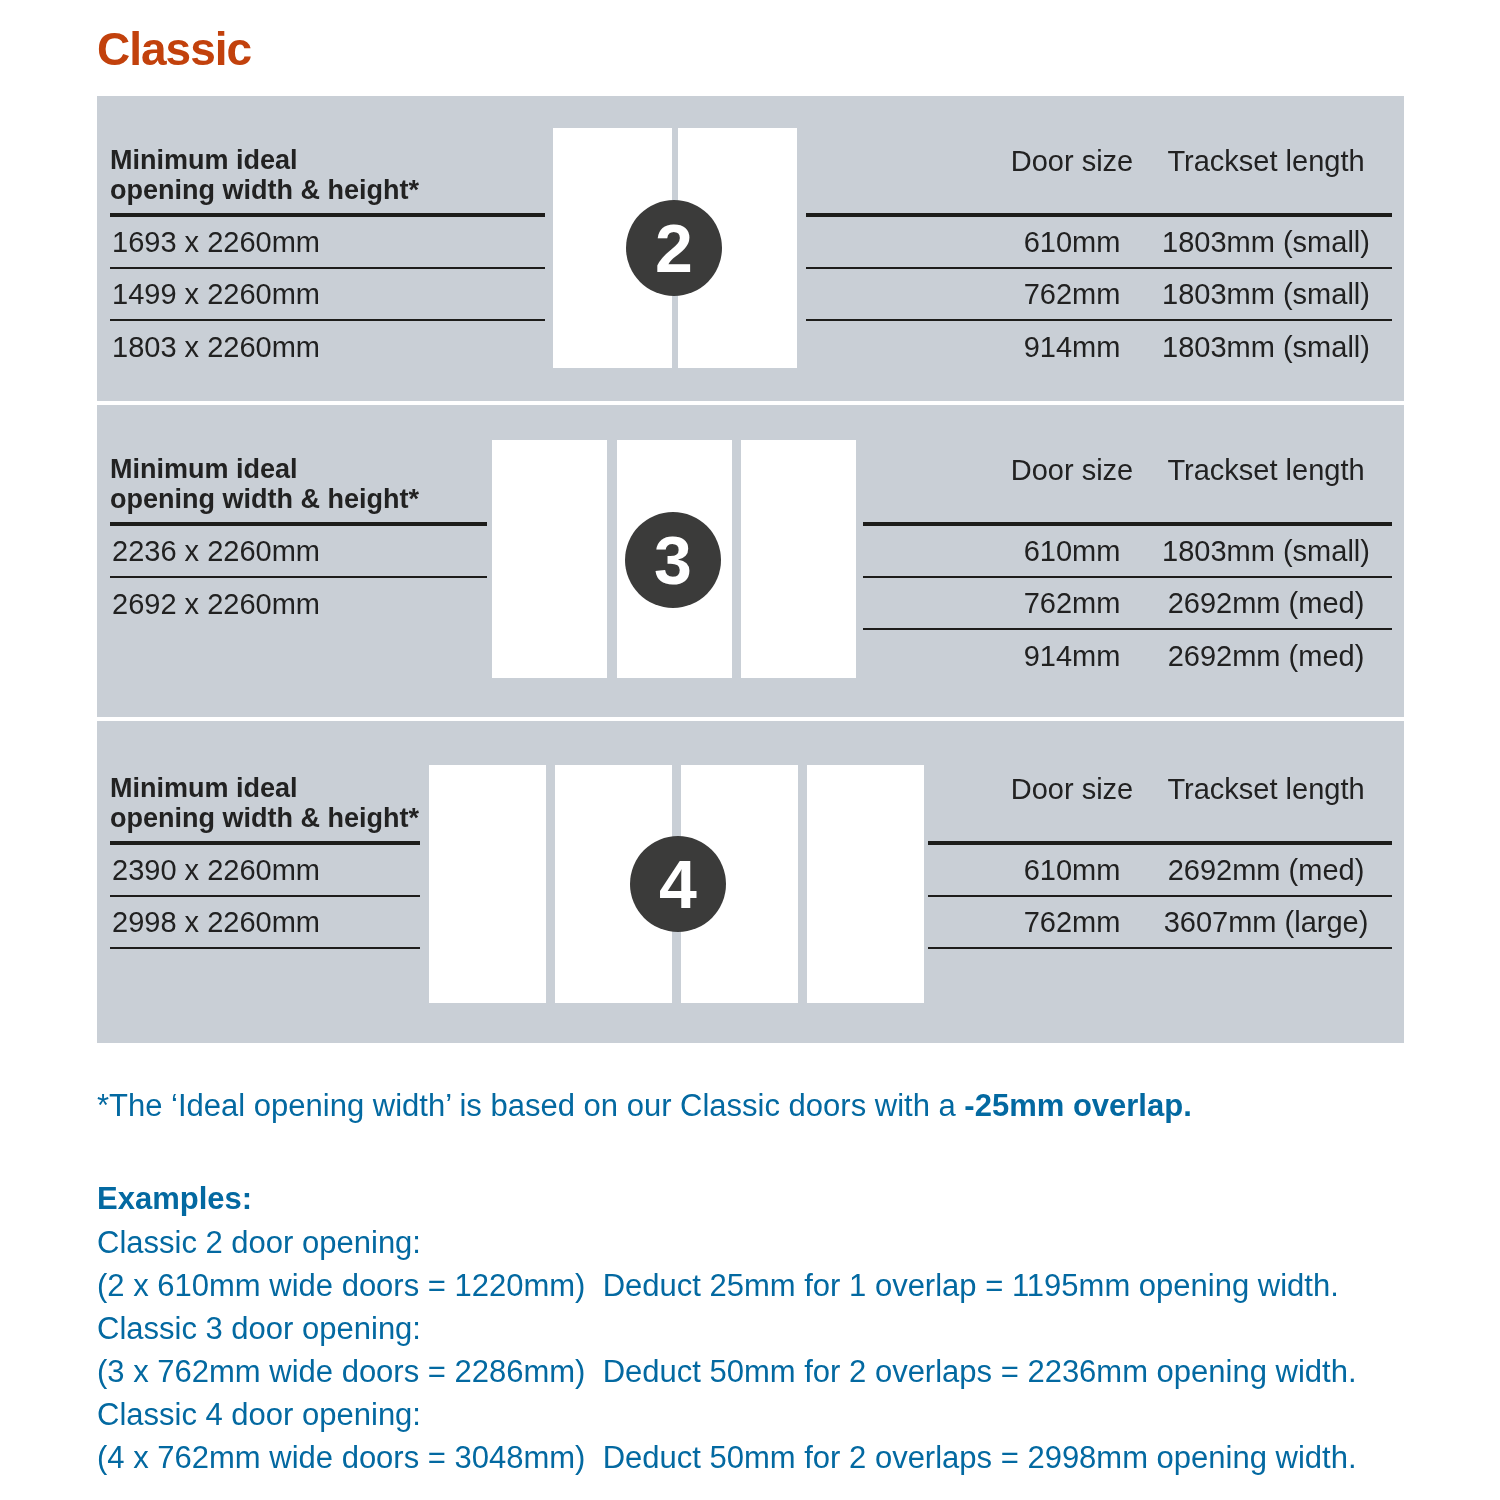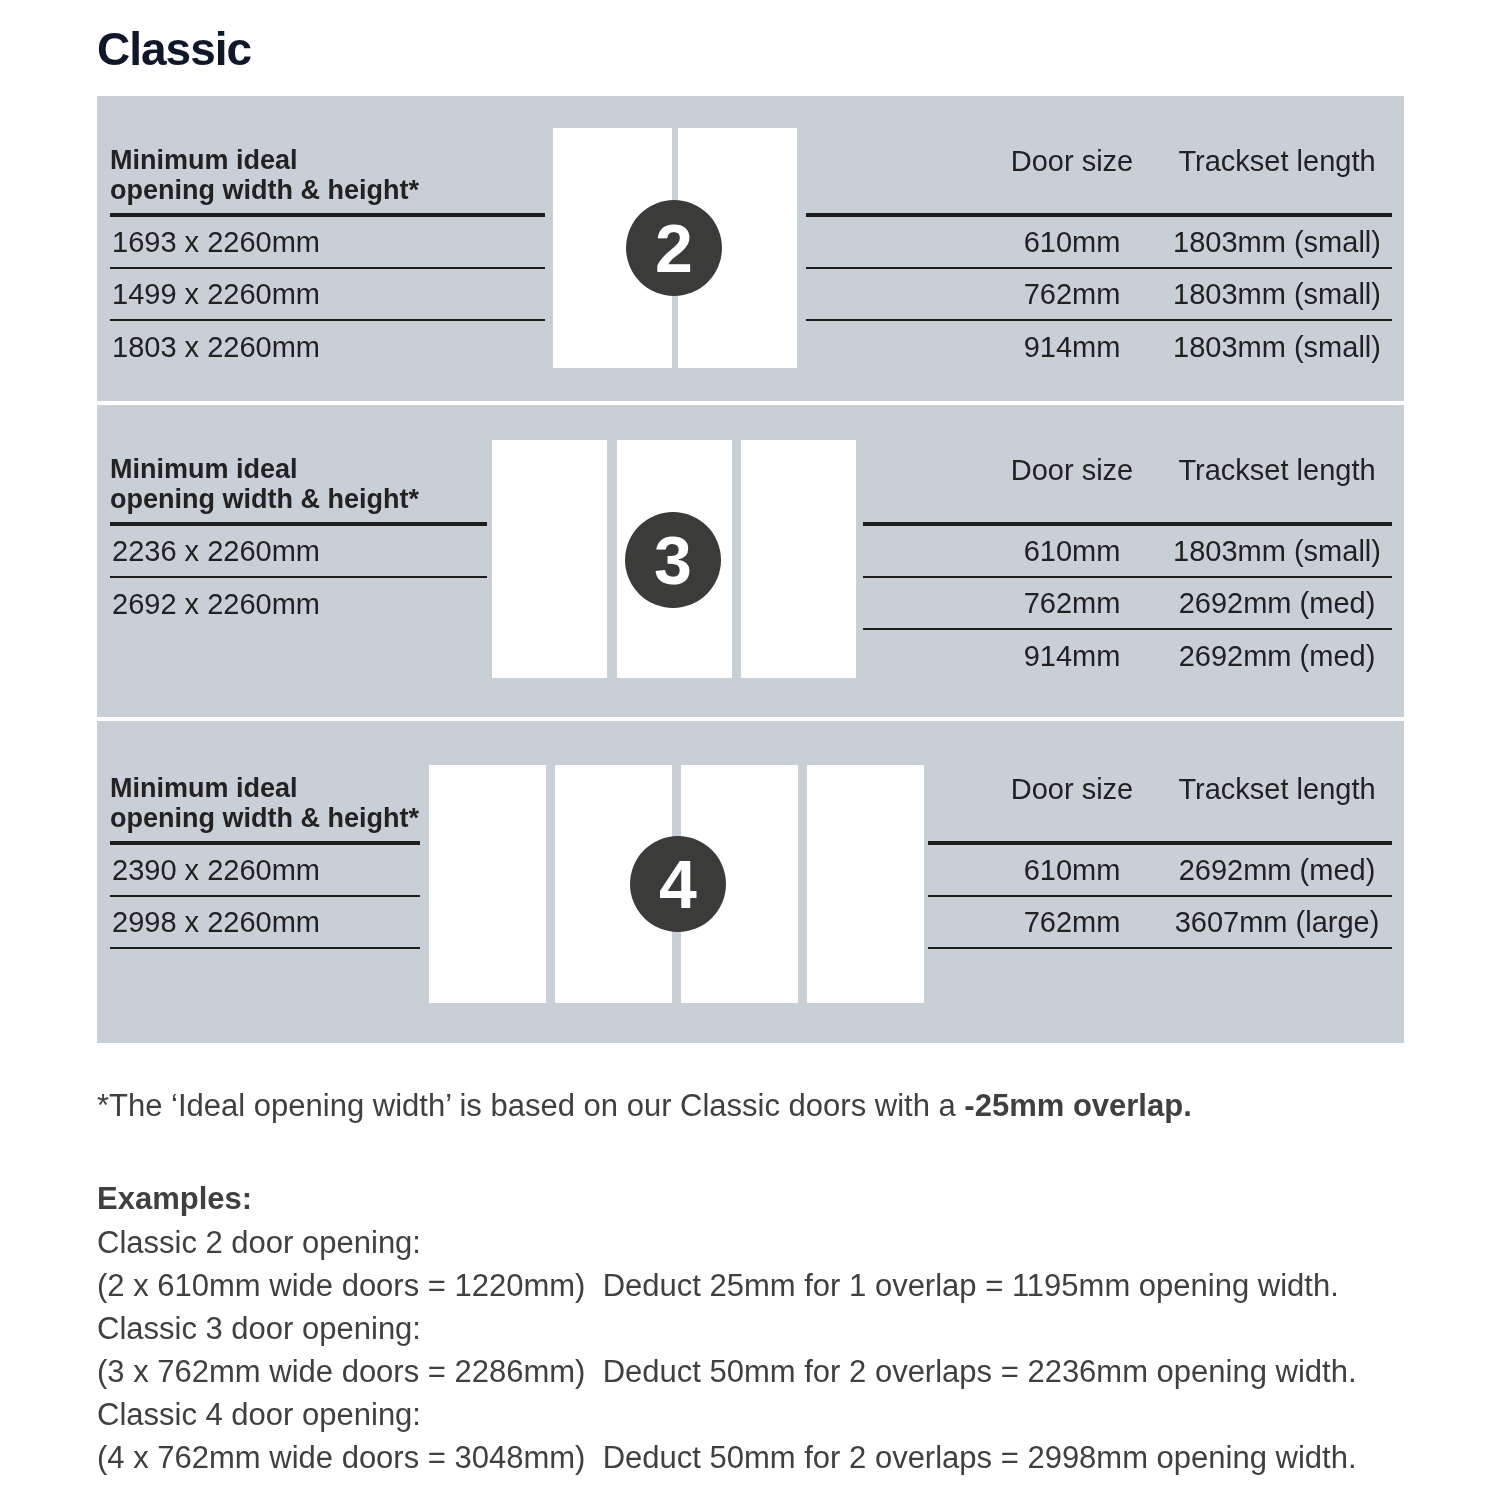--- a/index.html
+++ b/index.html
@@ -6,21 +6,21 @@
   html,body { width:1500px; height:1500px; }
   body {
     position:relative;
     background:#ffffff;
     font-family:"Liberation Sans", sans-serif;
     color:#212121;
     overflow:hidden;
   }
   .page-title {
     position:absolute; left:97px; top:22px;
-    font-size:46px; font-weight:bold; color:#0f172a;
+    font-size:46px; font-weight:bold; color:#c2410c;
     letter-spacing:-1px;
   }
   .panel {
     position:absolute; left:97px; top:96px;
     width:1307px; height:947px;
     background:#ffffff;
     display:flex; flex-direction:column;
   }
   .section { position:relative; background:#c9cfd6; }
   .section + .section { margin-top:4px; }
@@ -48,37 +48,37 @@
     height:72px;
     border-bottom:4px solid #1d1d1b;
     position:relative;
     font-size:29px; color:#222222;
   }
   .col-ds {
     position:absolute; right:225px; width:190px;
     text-align:center; white-space:nowrap;
   }
   .col-ts {
-    position:absolute; right:0; width:230px;
+    position:absolute; right:11px; width:230px;
     text-align:center; white-space:nowrap;
   }
   .rt-header .col-ds, .rt-header .col-ts { top:0; }
   .row .col-ds, .row .col-ts { top:50%; transform:translateY(-50%); }
 
   .doors { position:absolute; left:0; top:0; width:100%; height:100%; }
   .door { position:absolute; background:#ffffff; }
   .badge {
     position:absolute; width:96px; height:96px; border-radius:50%;
     background:#3b3b3a; color:#ffffff;
     display:flex; align-items:center; justify-content:center;
     font-size:68px; font-weight:bold;
     line-height:1;
   }
 
-  .footer { position:absolute; left:97px; top:1088px; width:1330px; color:#404040; }
+  .footer { position:absolute; left:97px; top:1088px; width:1330px; color:#0369a1; }
   .footnote { font-size:31px; line-height:36px; }
   .footnote b { font-weight:bold; }
   .examples-heading { margin-top:53px; font-size:31px; font-weight:bold; line-height:44px; }
   .example-line { font-size:31px; line-height:43px; white-space:pre-wrap; }
 </style>
 </head>
 <body>
 
 <div class="page-title">Classic</div>
 

